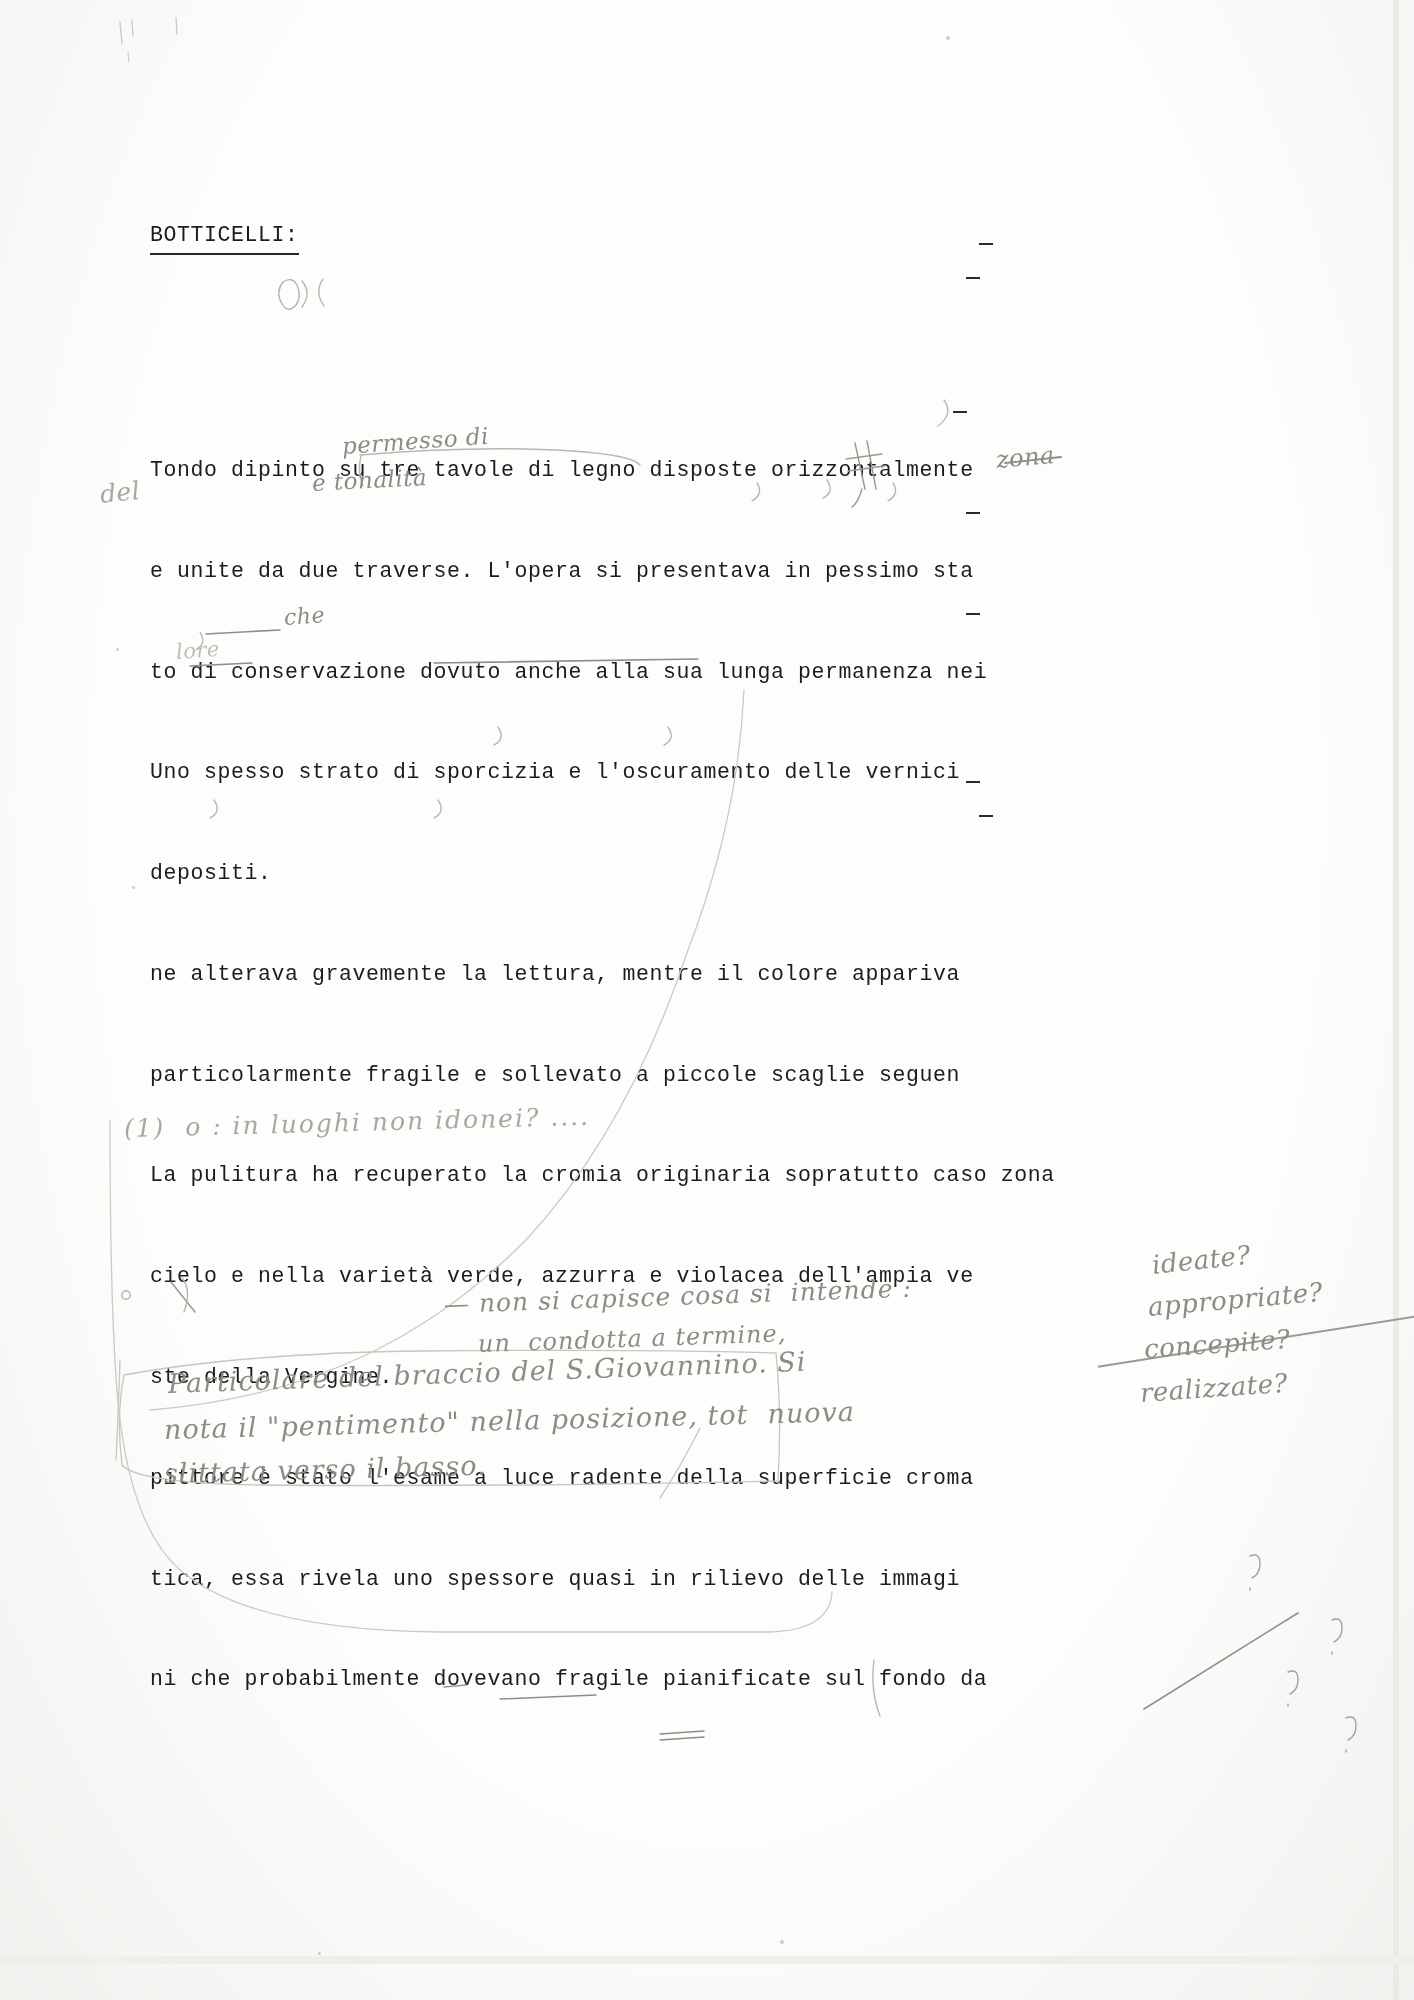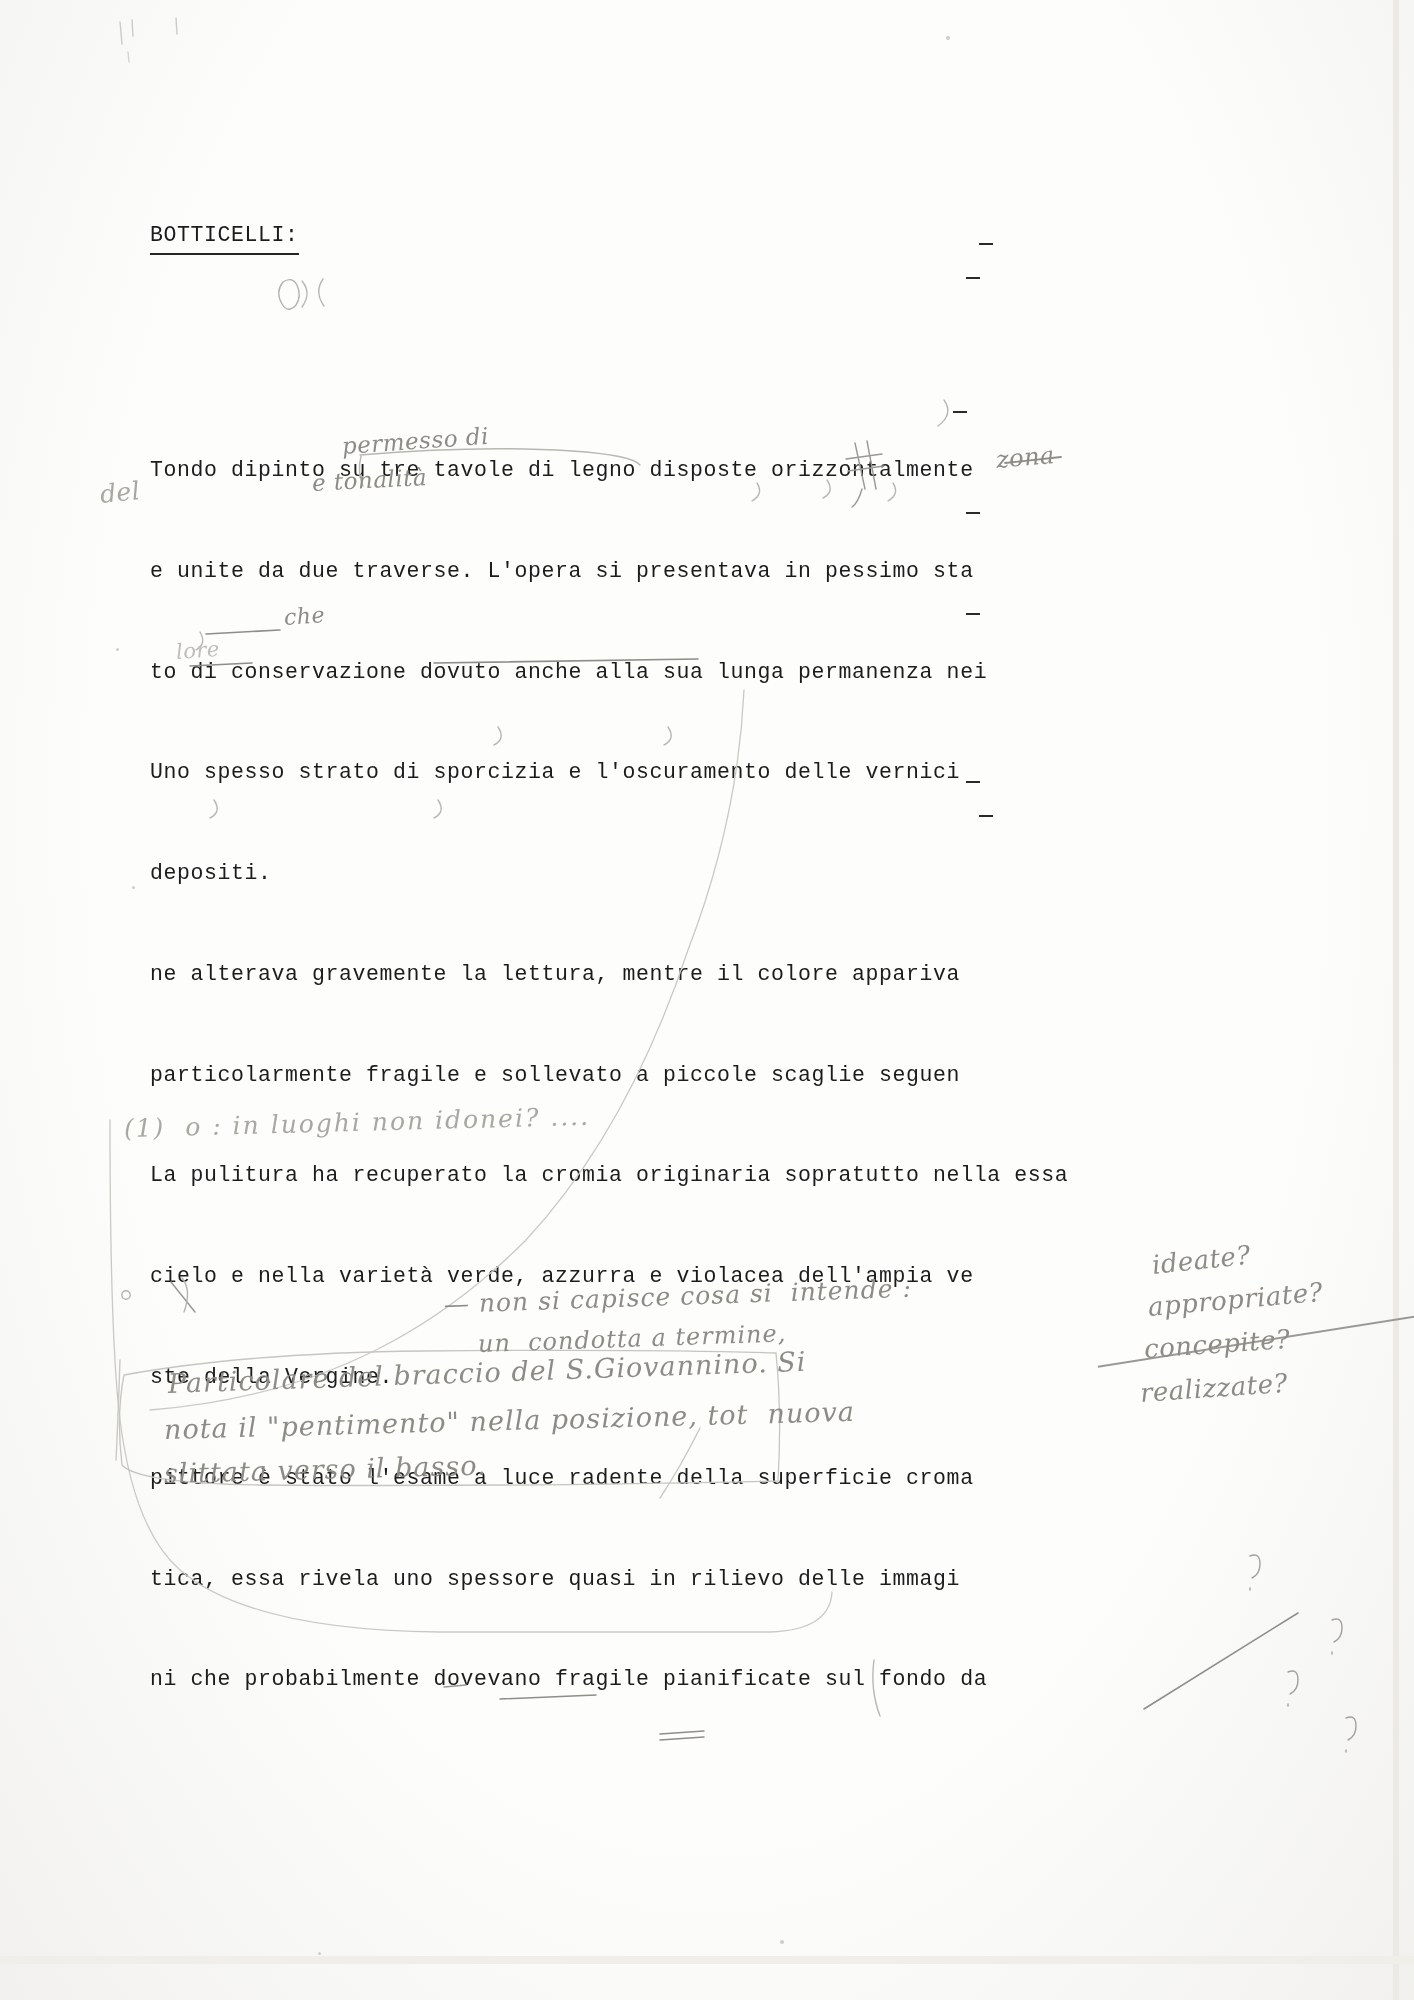--- a/index.html
+++ b/index.html
@@ -70,21 +70,21 @@
     <span class="ln"><span class="hd">BOTTICELLI:</span></span>
     <span class="gap"></span>
 
     <span class="ln">Tondo dipinto su tre tavole di legno disposte orizzontalmente</span>
     <span class="ln"><span>e unite da due traverse. L'opera si presentava in pessimo sta</span></span>
     <span class="ln"><span>to di conservazione dovuto anche alla sua lunga permanenza nei</span></span>
     <span class="ln">Uno spesso strato di sporcizia e l'oscuramento delle vernici</span>
     <span class="ln">depositi.</span>
     <span class="ln">ne alterava gravemente la lettura, mentre il colore appariva</span>
     <span class="ln"><span>particolarmente fragile e sollevato a piccole scaglie seguen</span></span>
-    <span class="ln">La pulitura ha recuperato la cromia originaria sopratutto nella essa</span>
+    <span class="ln">La pulitura ha recuperato la cromia originaria sopratutto caso zona</span>
     <span class="ln"><span>cielo e nella varietà verde, azzurra e violacea dell'ampia ve</span></span>
     <span class="ln">ste della Vergine.</span>
     <span class="ln"><span>pittore è stato l'esame a luce radente della superficie croma</span></span>
     <span class="ln">tica, essa rivela uno spessore quasi in rilievo delle immagi</span>
     <span class="ln">ni che probabilmente dovevano fragile pianificate sul fondo da</span>
     
     
     
     
 

